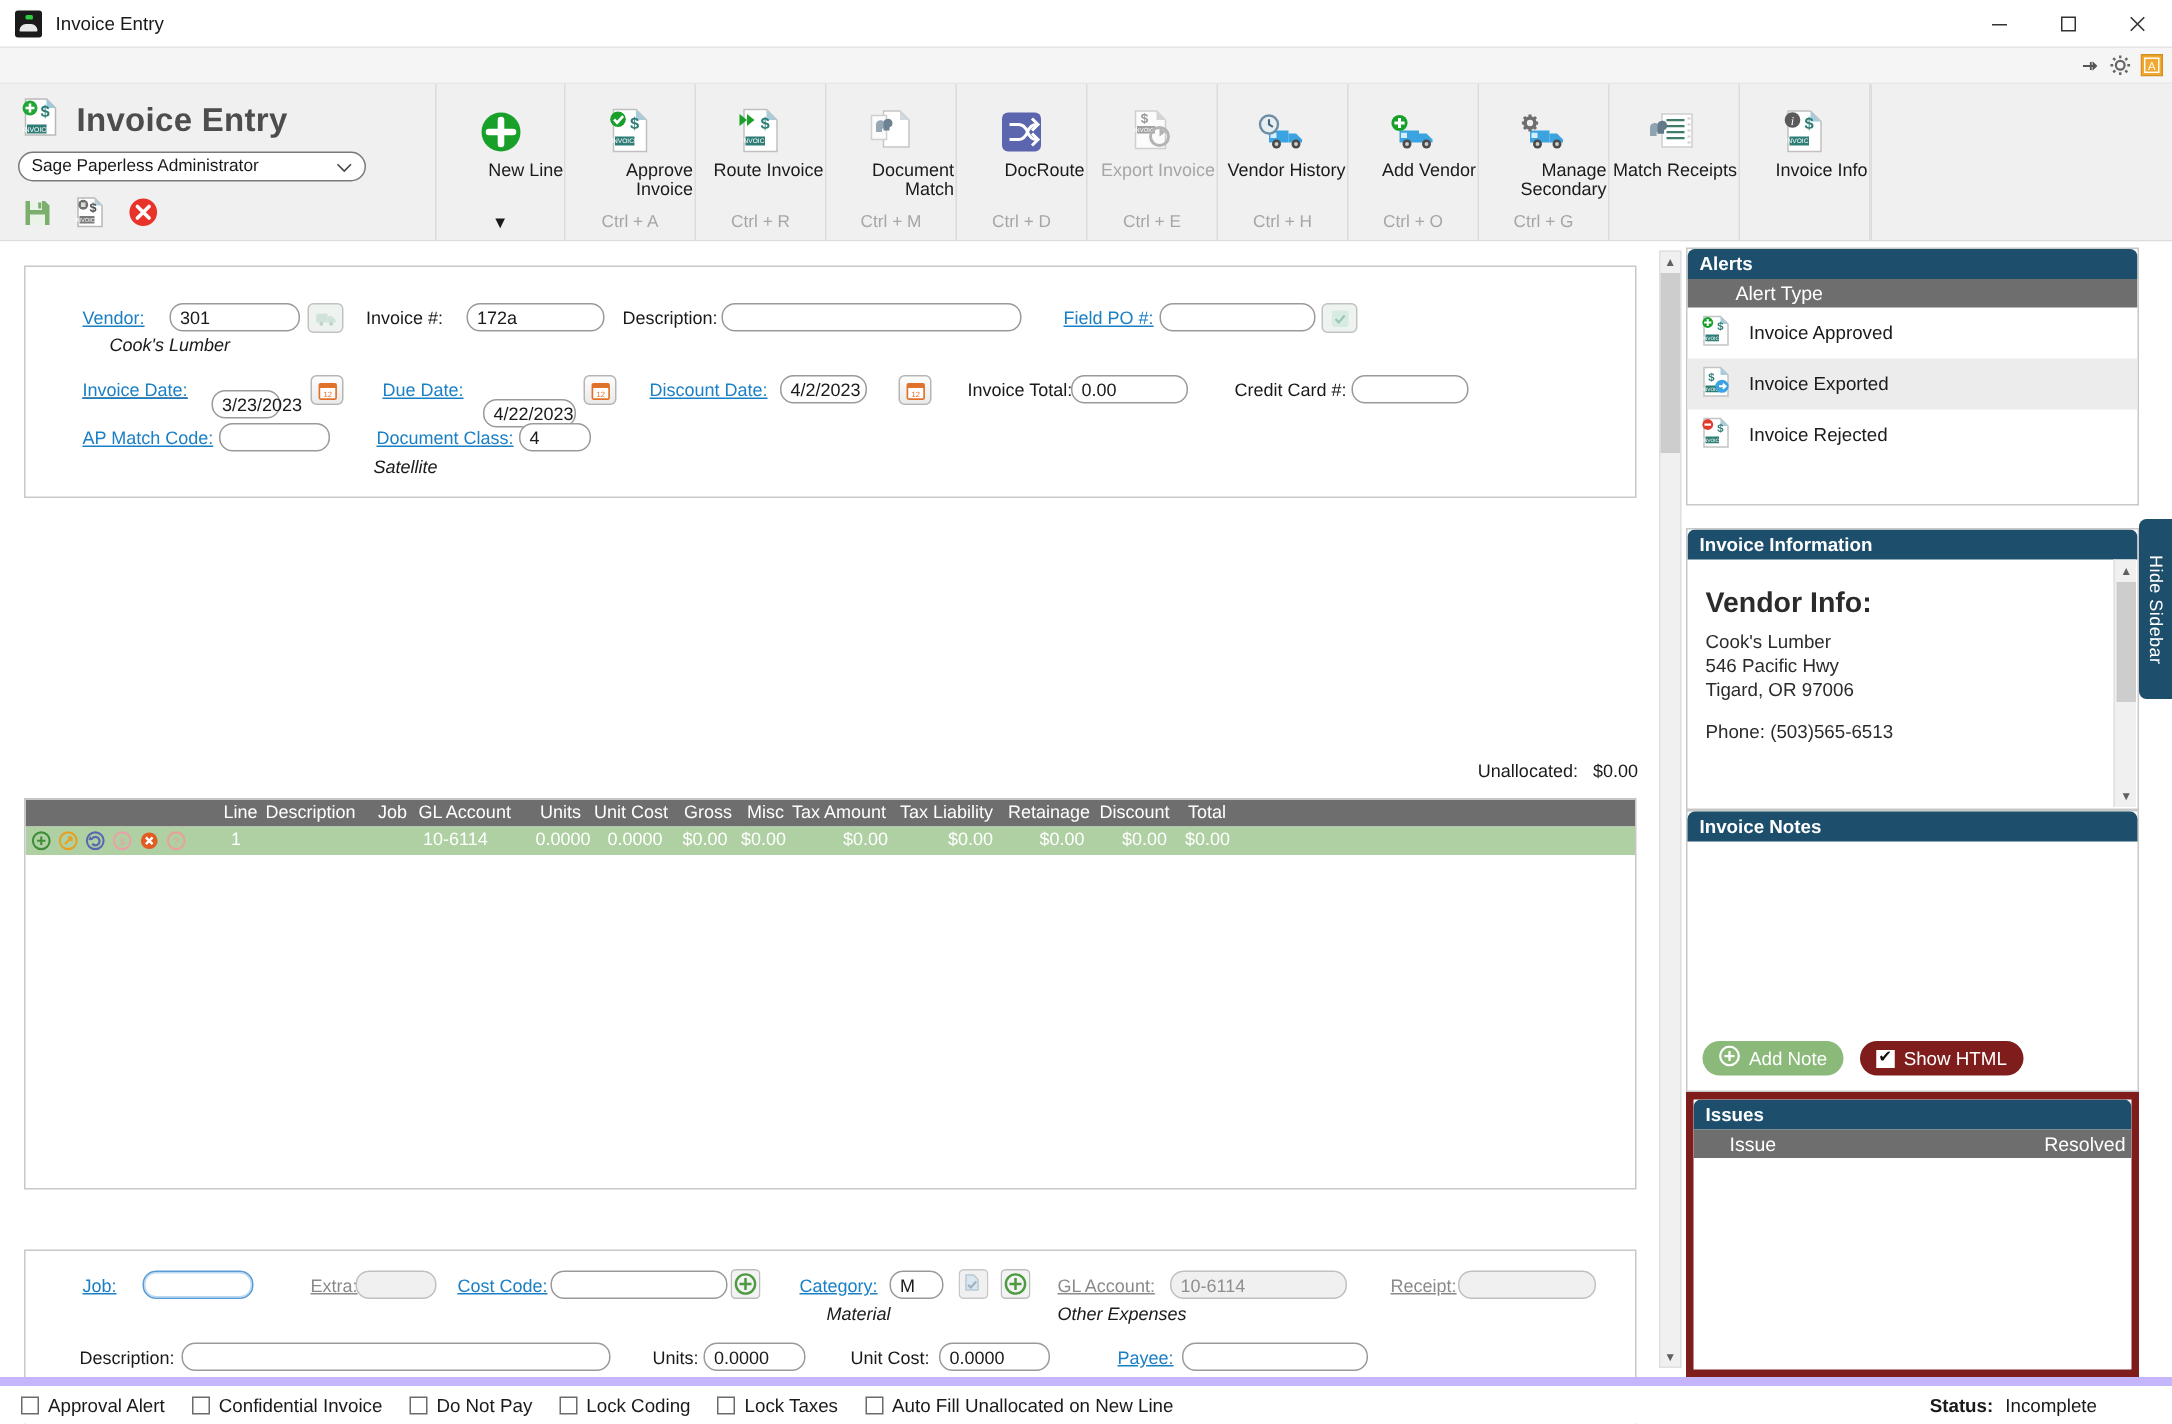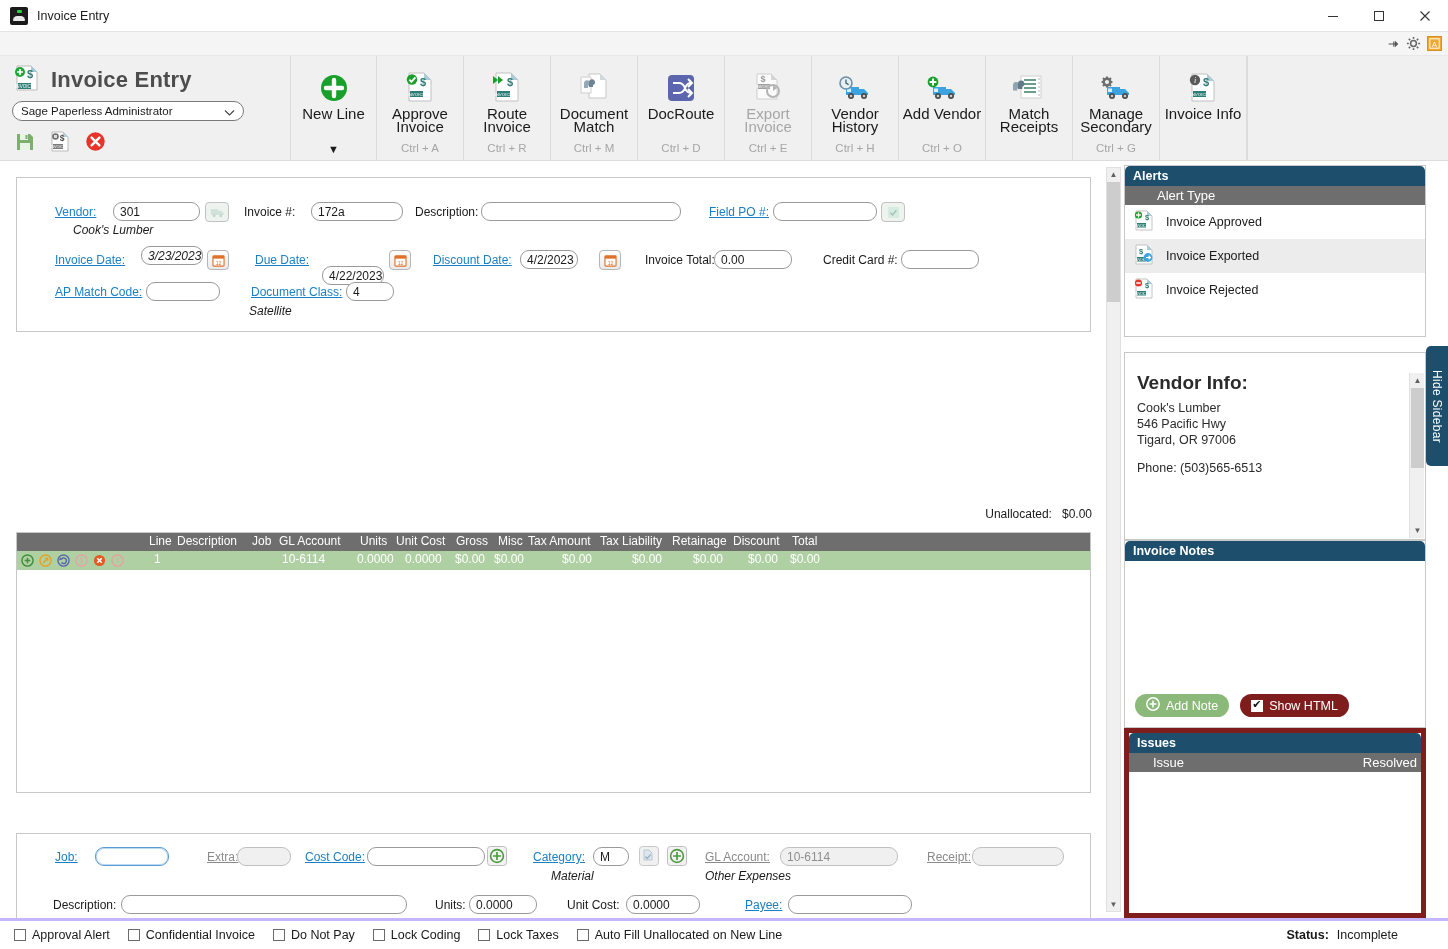--- a/index.html
+++ b/index.html
@@ -63,21 +63,21 @@
   .quickrow { margin-top:10px; display:flex; align-items:center; gap:14px; padding-left:3px; }
 
   .ribgroup { display:flex; align-items:stretch; }
   .ribbtn {
     width:87px; padding-top:9px; display:flex; flex-direction:column; align-items:center;
     border-right:1px solid #dcdcdc; position:relative;
   }
   .ribbtn:first-child { border-left:1px solid #dcdcdc; }
   .ribbtn .ico { height:38px; display:flex; align-items:flex-end; justify-content:center; }
   .ribbtn .lbl {
-    margin-top:4px; font-size:15px; color:#1a1a1a; text-align:center;
+    margin-top:4px; font-size:12px; color:#1a1a1a; text-align:right;
     line-height:13px; width:84px;
   }
   .ribbtn .sc {
     position:absolute; bottom:6px; left:0; right:0; text-align:center;
     font-size:11.5px; color:#a6a6a6;
   }
   .ribbtn.disabled .lbl { color:#a6a6a6; }
   .ribbtn .drop { position:absolute; bottom:5px; left:0; right:0; text-align:center; font-size:11px; }
   .ribspacer { flex:1; border-left:1px solid #dcdcdc; }
 
@@ -156,21 +156,21 @@
   .pillbtn {
     display:inline-flex; align-items:center; gap:6px; height:23px; padding:0 11px;
     border-radius:12px; font-size:12.5px; color:#fff;
   }
   .pillbtn.green { background:#8ab97a; }
   .pillbtn.blue  { background:#7f1d1d; }
 
   
   #statusbar {
     position:absolute; left:0; right:0; bottom:0; height:31px;
-    background:#fff; border-top:3px solid #c4b5fd;
+    background:#fff; border-top:6px solid #c4b5fd;
     display:flex; align-items:center; padding:0 14px; gap:18px; font-size:12.5px;
   }
   .cbx { display:flex; align-items:center; gap:6px; }
   .box {
     width:12px; height:12px; border:1px solid #6b6b6b; background:#fff;
     display:inline-block; position:relative; flex:none;
   }
   .box.checked::after {
     content:"✔"; position:absolute; left:0px; top:-3px; font-size:11px; color:#111;
   }
@@ -401,58 +401,58 @@
           <circle cx="10" cy="7" r="5.4" fill="#18a02b"></circle>
           <path d="M10 3.6 v6.8 M6.6 7 h6.8" stroke="#fff" stroke-width="2"></path>
         </svg>
       </div>
       <div class="lbl">Add Vendor</div>
       <div class="sc">Ctrl + O</div>
     </div>
 
     <div class="ribbtn">
       <div class="ico">
-        <svg width="36" height="30" viewBox="0 0 36 30">
-          <rect x="10" y="3" width="20" height="22" fill="#fff" stroke="#cfcfcf"></rect>
-          <g stroke="#3f7d66" stroke-width="1.5">
-            <path d="M13 7 h12 M13 11 h12 M13 15 h12 M13 19 h12"></path>
-          </g>
-          <g stroke="#cfcfcf" stroke-width="1.3">
-            <path d="M27 6 h2 M27 10 h2 M27 14 h2 M27 18 h2 M27 22 h2"></path>
-          </g>
-          <path d="M2 12 a3.2 3.2 0 1 1 4.4 3.2 v2.4 H2 z" fill="#8fa3b1"></path>
-          <path d="M7 10.5 a3.2 3.2 0 1 1 4.4 3.2 v2.4 H7 z" fill="#62798a"></path>
-        </svg>
-      </div>
-      <div class="lbl">Match Receipts</div>
-      <div class="sc"></div>
-    </div>
-
-    <div class="ribbtn">
-      <div class="ico">
         <svg width="38" height="28" viewBox="0 0 38 28">
           <path d="M10 12 h13 v8 H10 z" fill="#3ba3e0"></path>
           <path d="M23 14 h5 l4 4 v2 h-9 z" fill="#3ba3e0"></path>
           <rect x="11" y="13.5" width="4" height="3.5" fill="#d6eefc"></rect>
           <circle cx="15" cy="21" r="3" fill="#4a4a4a"></circle>
             <circle cx="15" cy="21" r="1.3" fill="#ccc"></circle>
           <circle cx="28" cy="21" r="3" fill="#4a4a4a"></circle>
             <circle cx="28" cy="21" r="1.3" fill="#ccc"></circle>
           <circle cx="10" cy="7" r="3.3" fill="none" stroke="#6e6e6e" stroke-width="2.4"></circle>
           <g stroke="#6e6e6e" stroke-width="2.1">
             <path d="M10 1.4 v2 M10 10.6 v2 M4.6 7 h2 M13.4 7 h2 M6 3 l1.5 1.5 M12.5 9.5 L14 11 M14 3 l-1.5 1.5 M7.5 9.5 L6 11"></path>
           </g>
         </svg>
       </div>
       <div class="lbl">Manage Secondary</div>
       <div class="sc">Ctrl + G</div>
     </div>
 
     <div class="ribbtn">
       <div class="ico">
+        <svg width="36" height="30" viewBox="0 0 36 30">
+          <rect x="10" y="3" width="20" height="22" fill="#fff" stroke="#cfcfcf"></rect>
+          <g stroke="#3f7d66" stroke-width="1.5">
+            <path d="M13 7 h12 M13 11 h12 M13 15 h12 M13 19 h12"></path>
+          </g>
+          <g stroke="#cfcfcf" stroke-width="1.3">
+            <path d="M27 6 h2 M27 10 h2 M27 14 h2 M27 18 h2 M27 22 h2"></path>
+          </g>
+          <path d="M2 12 a3.2 3.2 0 1 1 4.4 3.2 v2.4 H2 z" fill="#8fa3b1"></path>
+          <path d="M7 10.5 a3.2 3.2 0 1 1 4.4 3.2 v2.4 H7 z" fill="#62798a"></path>
+        </svg>
+      </div>
+      <div class="lbl">Match Receipts</div>
+      <div class="sc"></div>
+    </div>
+
+    <div class="ribbtn">
+      <div class="ico">
         <svg width="34" height="32" viewBox="0 0 34 32">
           <path d="M6 3 h15 l7 7 v20 H6 z" fill="#fff" stroke="#c0c0c0"></path>
           <path d="M21 3 l7 7 h-7 z" fill="#aaccd8"></path>
           <rect x="7" y="20" width="13" height="6" fill="#2e7d76"></rect>
           <text x="13.5" y="24.6" font-size="4.4" fill="#fff" text-anchor="middle" font-family="Liberation Sans">INVOICE</text>
           <text x="20" y="15" font-size="11" fill="#2e7d76" text-anchor="middle" font-weight="bold" font-family="Liberation Sans">$</text>
           <circle cx="9" cy="9" r="5.2" fill="#5a5a5a"></circle>
           <text x="9" y="12.4" font-size="8" fill="#fff" text-anchor="middle" font-family="Liberation Serif" font-style="italic">i</text>
         </svg>
       </div>
@@ -493,21 +493,21 @@
       <div class="fld" style="left:692px; top:27px;"><span class="lablink">Field PO #:</span></div>
       <div class="fld inp" style="left:756px; top:24px; width:104px;"></div>
       <div class="fld smallbtn" style="left:864px; top:24px;">
         <svg width="13" height="13" viewBox="0 0 14 14">
             <rect x="1" y="1" width="12" height="12" rx="1.5" fill="#d6ece2"></rect>
             <path d="M3.6 7.2 l2.3 2.4 l4.3 -5" fill="none" stroke="#9fc5b3" stroke-width="1.6"></path>
           </svg>
       </div>
 
       <div class="fld" style="left:38px; top:75px;text-decoration:underline;"><span class="lablink">Invoice Date:</span></div>
-      <div class="fld inp" style="left:124px; top:68px; width:62px;font-style:italic;">3/23/2023</div>
+      <div class="fld inp" style="left:124px; top:82px; width:46px;">3/23/2023</div>
       <div class="fld calbtn" style="left:190px; top:72px;">
         <svg width="13" height="13" viewBox="0 0 14 14">
             <rect x="1" y="2" width="12" height="11" rx="1" fill="#fff" stroke="#e0712a" stroke-width="1.2"></rect>
             <rect x="1" y="2" width="12" height="3" fill="#e0712a"></rect>
             <text x="7" y="11.4" font-size="5.5" fill="#e0712a" text-anchor="middle" font-family="Liberation Sans">12</text>
           </svg>
       </div>
 
       <div class="fld" style="left:238px; top:75px;"><span class="lablink">Due Date:</span></div>
       <div class="fld inp" style="left:305px; top:88px; width:62px;">4/22/2023</div>
@@ -753,20 +753,21 @@
             <text x="14" y="10" font-size="7.5" fill="#2e7d76" text-anchor="middle" font-weight="bold" font-family="Liberation Sans">$</text>
             <circle cx="5.5" cy="5" r="3.6" fill="#e23b2e"></circle>
             <path d="M3.3 5 h4.4" stroke="#fff" stroke-width="1.5"></path>
           </svg>
         </span>
         <span>Invoice Rejected</span>
       </div>
     </div>
 
     <div style="position:absolute; left:0; top:191px; width:302px; height:188px; border:1px solid #c8c8c8; background:#fff; overflow:hidden;">
+      <div class="spanel-head">Invoice Information</div>
       <div class="vinfo">
         <h3>Vendor Info:</h3>
         <div>Cook's Lumber</div>
         <div>546 Pacific Hwy</div>
         <div>Tigard, OR 97006</div>
         <div style="height:12px;"></div>
         <div>Phone: (503)565-6513</div>
       </div>
       <div style="position:absolute; right:1px; top:20px; bottom:1px; width:15px; background:#f0f0f0; border-left:1px solid #e0e0e0;">
         <div class="sbarrow" style="position:absolute;top:1px;left:1px;">▲</div>

